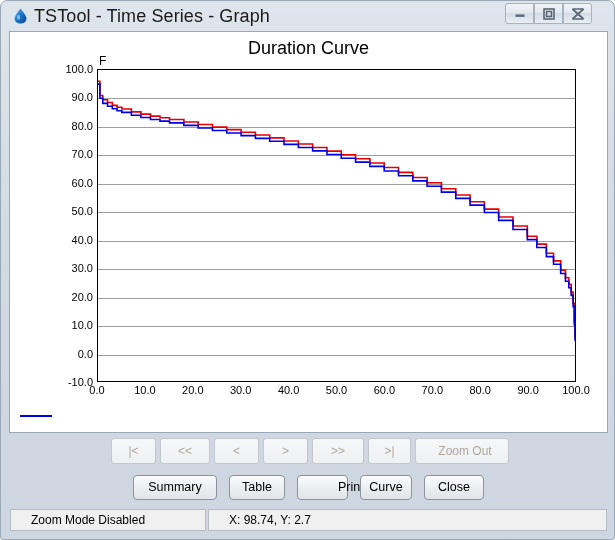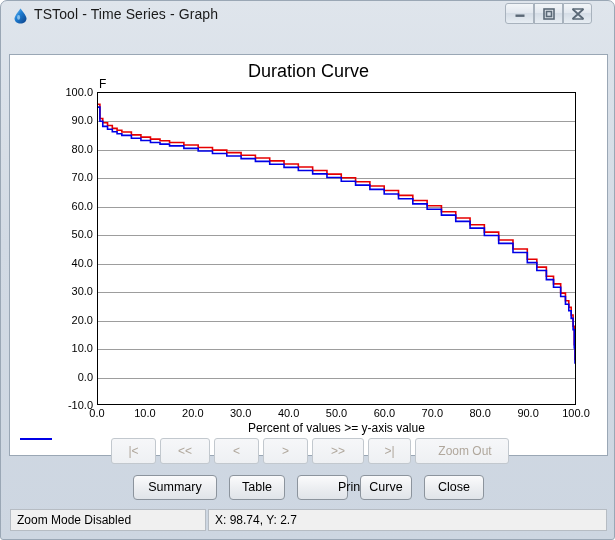--- a/index.html
+++ b/index.html
@@ -34,21 +34,21 @@
     box-sizing: border-box;
   }
   #title-icon {
     position: absolute;
     left: 12px; top: 7px;
     width: 15px; height: 16px;
   }
   #title-text {
     position: absolute;
     left: 33px; top: 5px;
-    font-size: 14px;
+    font-size: 18px;
     color: #1a1a1a;
     white-space: nowrap;
     letter-spacing: .1px;
   }
   .wctl {
     position: absolute;
     top: 2px;
     width: 29px;
     height: 21px;
     box-sizing: border-box;
@@ -64,21 +64,20 @@
   
   #content {
     position: absolute;
     left: 8px; top: 30px;
     width: 599px;
     height: 402px;
     box-sizing: border-box;
     background: #ffffff;
     border: 1px solid #9aa7b5;
     overflow: hidden;
-    margin-top: 23px;
   }
 
   #chart-title {
     position: absolute;
     left: 0; top: 6px;
     width: 100%;
     text-align: center;
     font-size: 18px;
     color: #000;
   }
@@ -215,21 +214,21 @@
   .statusfield {
     position: absolute;
     top: 0;
     height: 22px;
     box-sizing: border-box;
     border: 1px solid #b6bcc3;
     background: #f0f0f0;
     font-size: 12px;
     color: #000;
     line-height: 20px;
-    padding-left: 6px;
+    padding-left: 20px;
     white-space: nowrap;
     overflow: hidden;
   }
   #status-mode { left: 0; width: 196px; }
   #status-coords { left: 198px; width: 399px; }
 </style>
 </head>
 <body>
 
 <div id="window">
@@ -317,21 +316,20 @@
         <div class="xtick" style="left: 95.8px;">20.0</div>
         <div class="xtick" style="left: 143.7px;">30.0</div>
         <div class="xtick" style="left: 191.6px;">40.0</div>
         <div class="xtick" style="left: 239.5px;">50.0</div>
         <div class="xtick" style="left: 287.4px;">60.0</div>
         <div class="xtick" style="left: 335.3px;">70.0</div>
         <div class="xtick" style="left: 383.2px;">80.0</div>
         <div class="xtick" style="left: 431.1px;">90.0</div>
         <div class="xtick" style="left: 479px;">100.0</div>
       </div>
-    <div id="x-axis-label">Percent of values &gt;= y-axis value</div>
 
     <div id="legend">
         <div class="legend-row">
           <span class="legend-swatch" style="background: rgb(0, 0, 230);"></span>
         </div>
       </div>
   </div>
 
   <div id="navrow">
       <div class="navbtn" style="left: 110px; width: 45px;">|&lt;</div>

